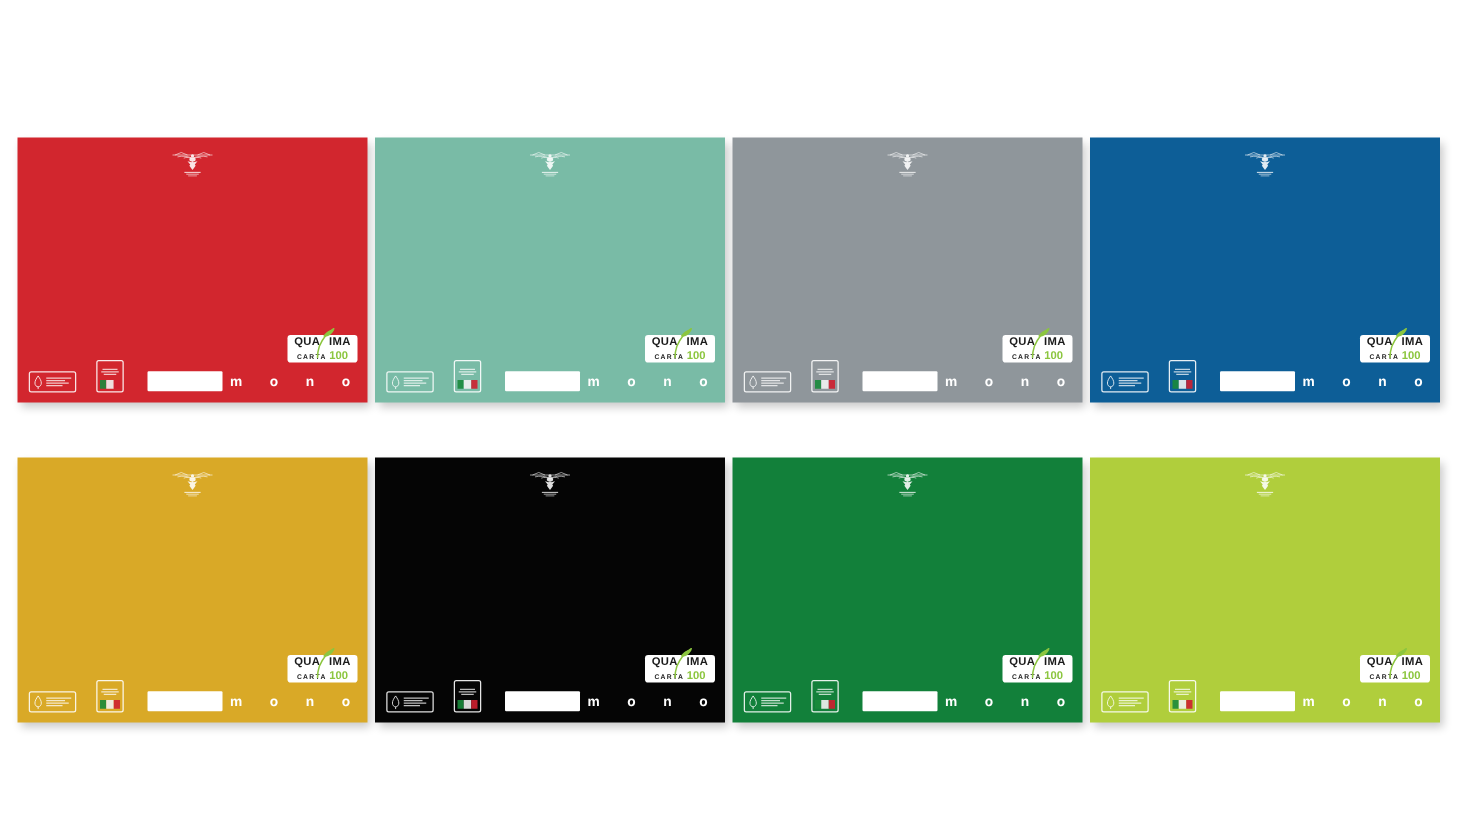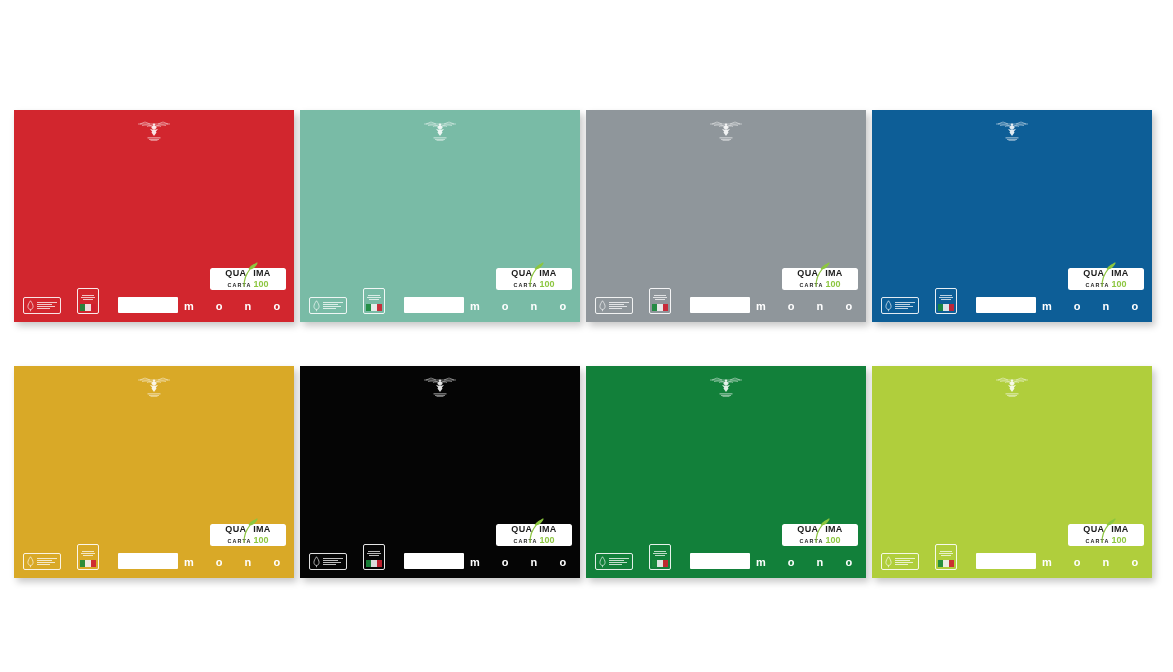--- a/index.html
+++ b/index.html
@@ -131,21 +131,21 @@
     letter-spacing: 9.5px;
     line-height: 1;
     white-space: nowrap;
     font-family: "Liberation Sans", sans-serif;
   }
   
   .quaima {
     position: absolute;
     right: 8px;
     bottom: 32px;
-    width: 76px;
+    width: 56px;
     height: 22px;
   }
   .quaima .qbox {
     position: absolute;
     inset: 0;
     background: #ffffff;
     border-radius: 2.5px;
     display: flex;
     flex-direction: column;
     align-items: center;

